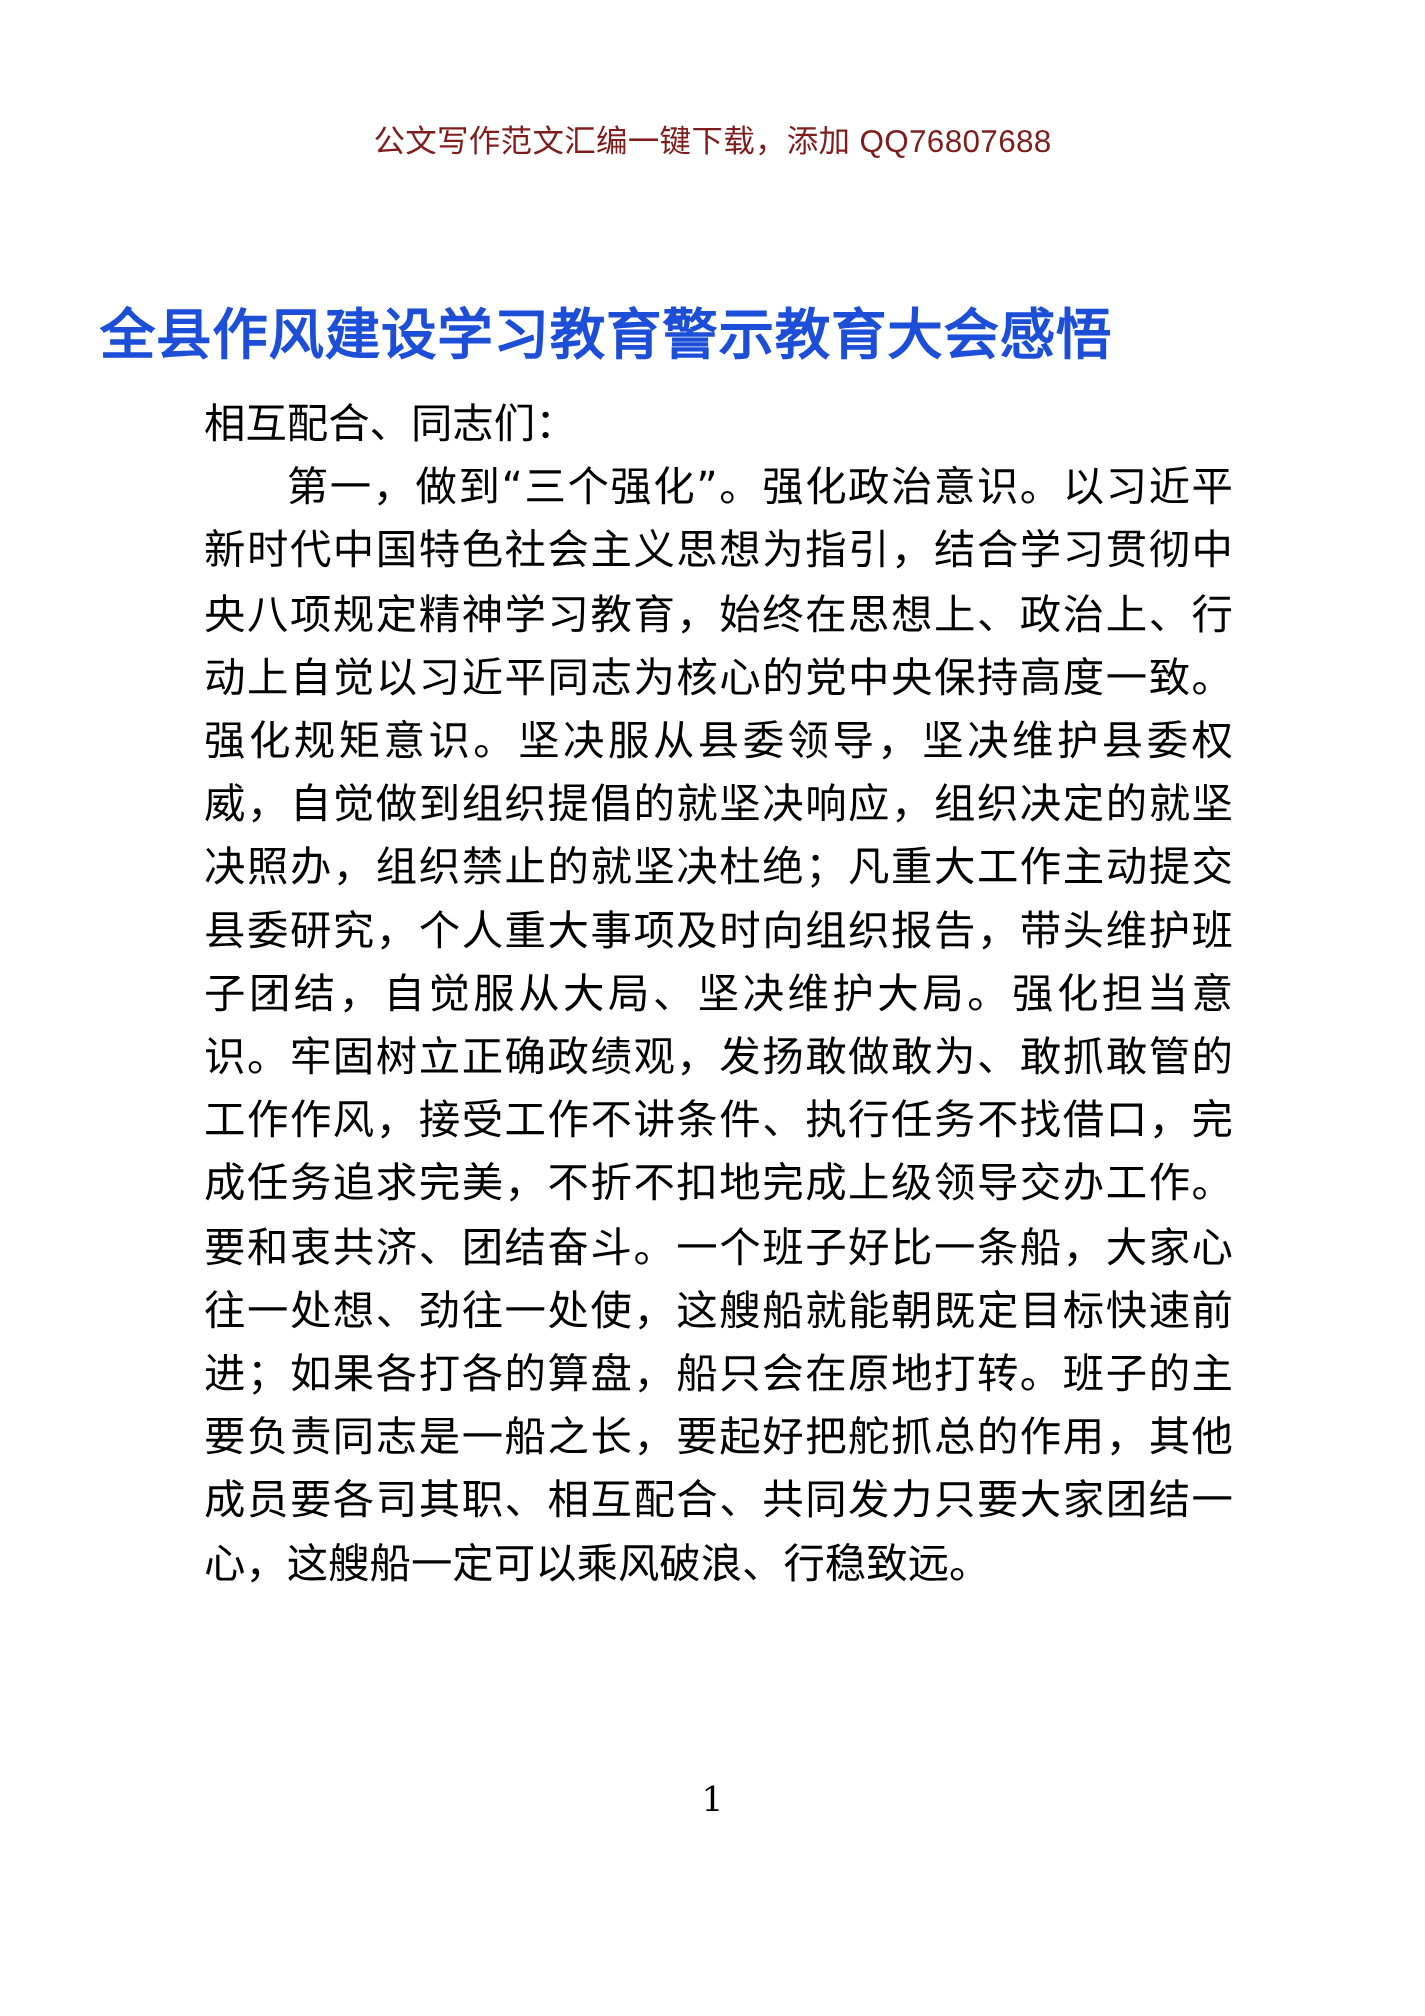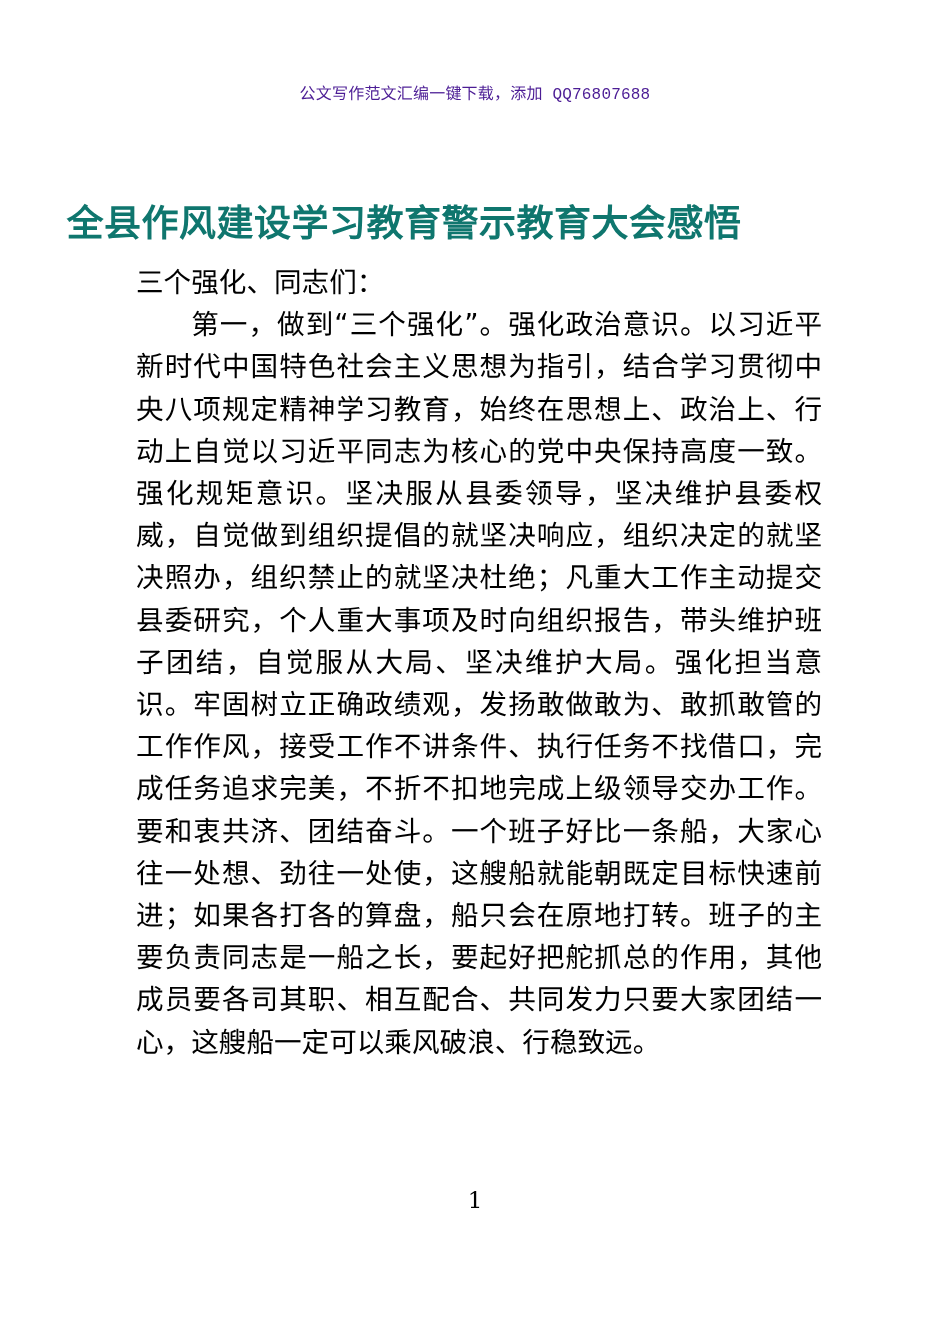--- a/index.html
+++ b/index.html
@@ -20,39 +20,39 @@
     font-family: "DejaVu Sans", "Liberation Sans", sans-serif;
   }
 
   
   .promo-header {
     position: absolute;
     top: 82px;
     left: 0;
     width: 950px;
     text-align: center;
-    color: #4c1d95;
-    font-size: 16px;
+    color: #7f1d1d;
+    font-size: 21px;
     line-height: 26px;
     letter-spacing: 0.2px;
     white-space: nowrap;
-    font-family: Liberation Mono, monospace;
+    font-family: Liberation Sans, sans-serif;
   }
 
   
   .doc-title {
     position: absolute;
     top: 174px;
     left: 0;
     width: 808px;
     text-align: center;
     font-size: 37px;
     line-height: 50px;
     font-weight: bold;
-    color: #0f766e;
+    color: #1d4ed8;
     letter-spacing: 0.5px;
     white-space: nowrap;
     font-family: "DejaVu Sans", "Liberation Sans", sans-serif;
   }
 
   
   .body-block {
     position: absolute;
     top: 262px;
     left: 136px;
@@ -92,20 +92,20 @@
 </head>
 <body>
 
 <div class="page">
 
   <div class="promo-header">公文写作范文汇编一键下载，添加 QQ76807688</div>
 
   <h1 class="doc-title">全县作风建设学习教育警示教育大会感悟</h1>
 
   <div class="body-block">
-    <p>三个强化、同志们：</p>
+    <p>相互配合、同志们：</p>
     <p class="indent">第一，做到“三个强化”。强化政治意识。以习近平新时代中国特色社会主义思想为指引，结合学习贯彻中央八项规定精神学习教育，始终在思想上、政治上、行动上自觉以习近平同志为核心的党中央保持高度一致。强化规矩意识。坚决服从县委领导，坚决维护县委权威，自觉做到组织提倡的就坚决响应，组织决定的就坚决照办，组织禁止的就坚决杜绝；凡重大工作主动提交县委研究，个人重大事项及时向组织报告，带头维护班子团结，自觉服从大局、坚决维护大局。强化担当意识。牢固树立正确政绩观，发扬敢做敢为、敢抓敢管的工作作风，接受工作不讲条件、执行任务不找借口，完成任务追求完美，不折不扣地完成上级领导交办工作。要和衷共济、团结奋斗。一个班子好比一条船，大家心往一处想、劲往一处使，这艘船就能朝既定目标快速前进；如果各打各的算盘，船只会在原地打转。班子的主要负责同志是一船之长，要起好把舵抓总的作用，其他成员要各司其职、相互配合、共同发力只要大家团结一心，这艘船一定可以乘风破浪、行稳致远。</p>
 
   </div>
 
   <div class="page-number">1</div>
 
 </div>
 
 </body></html>

